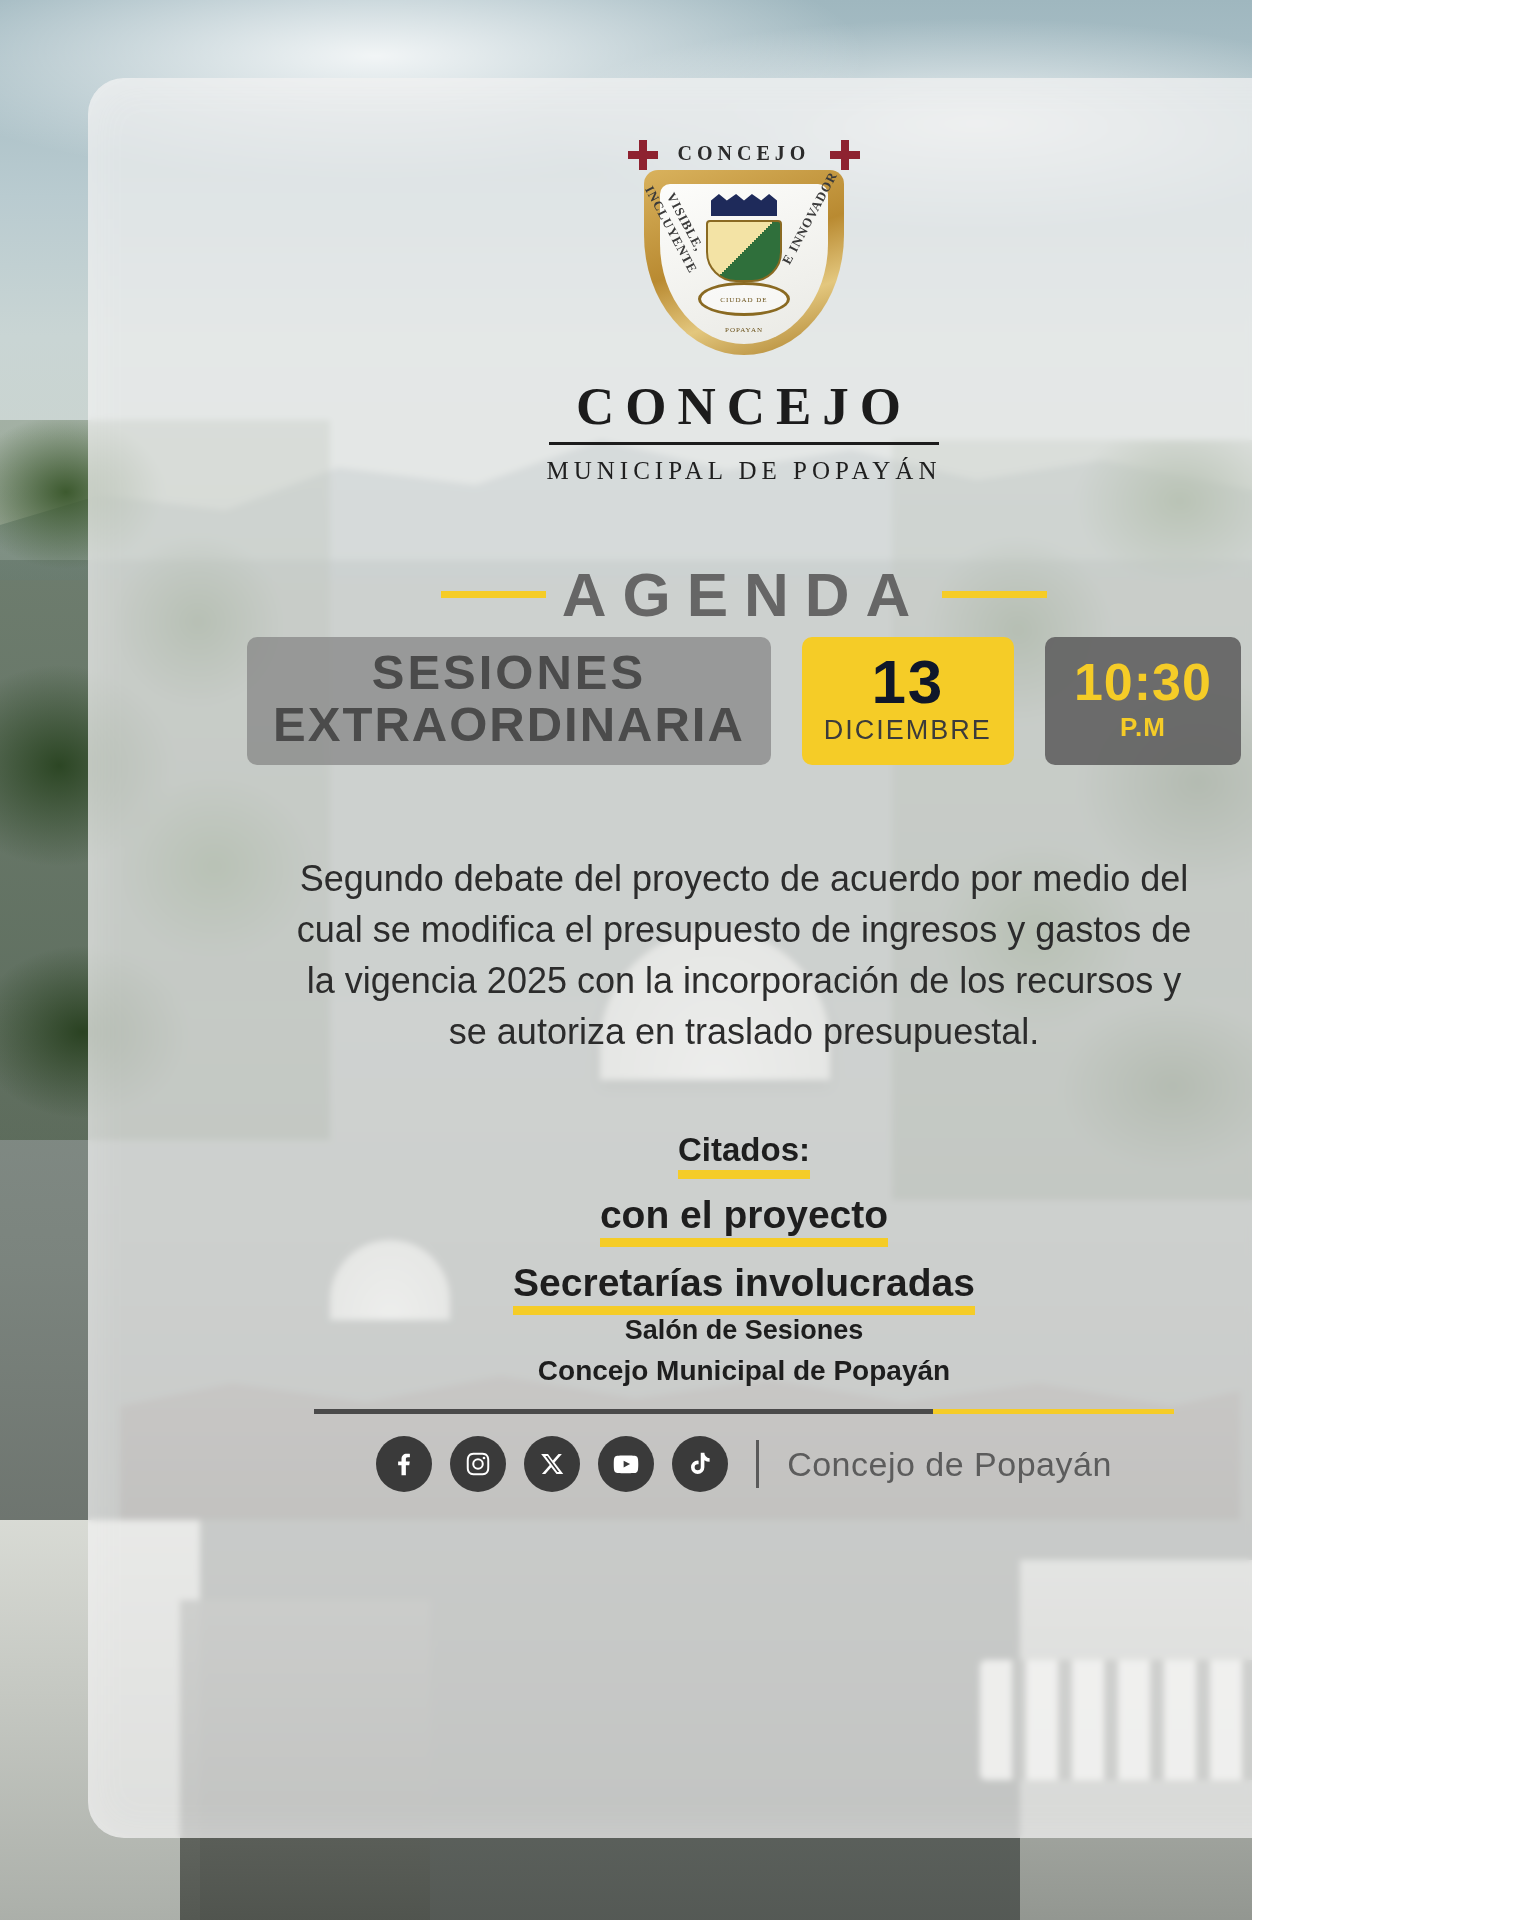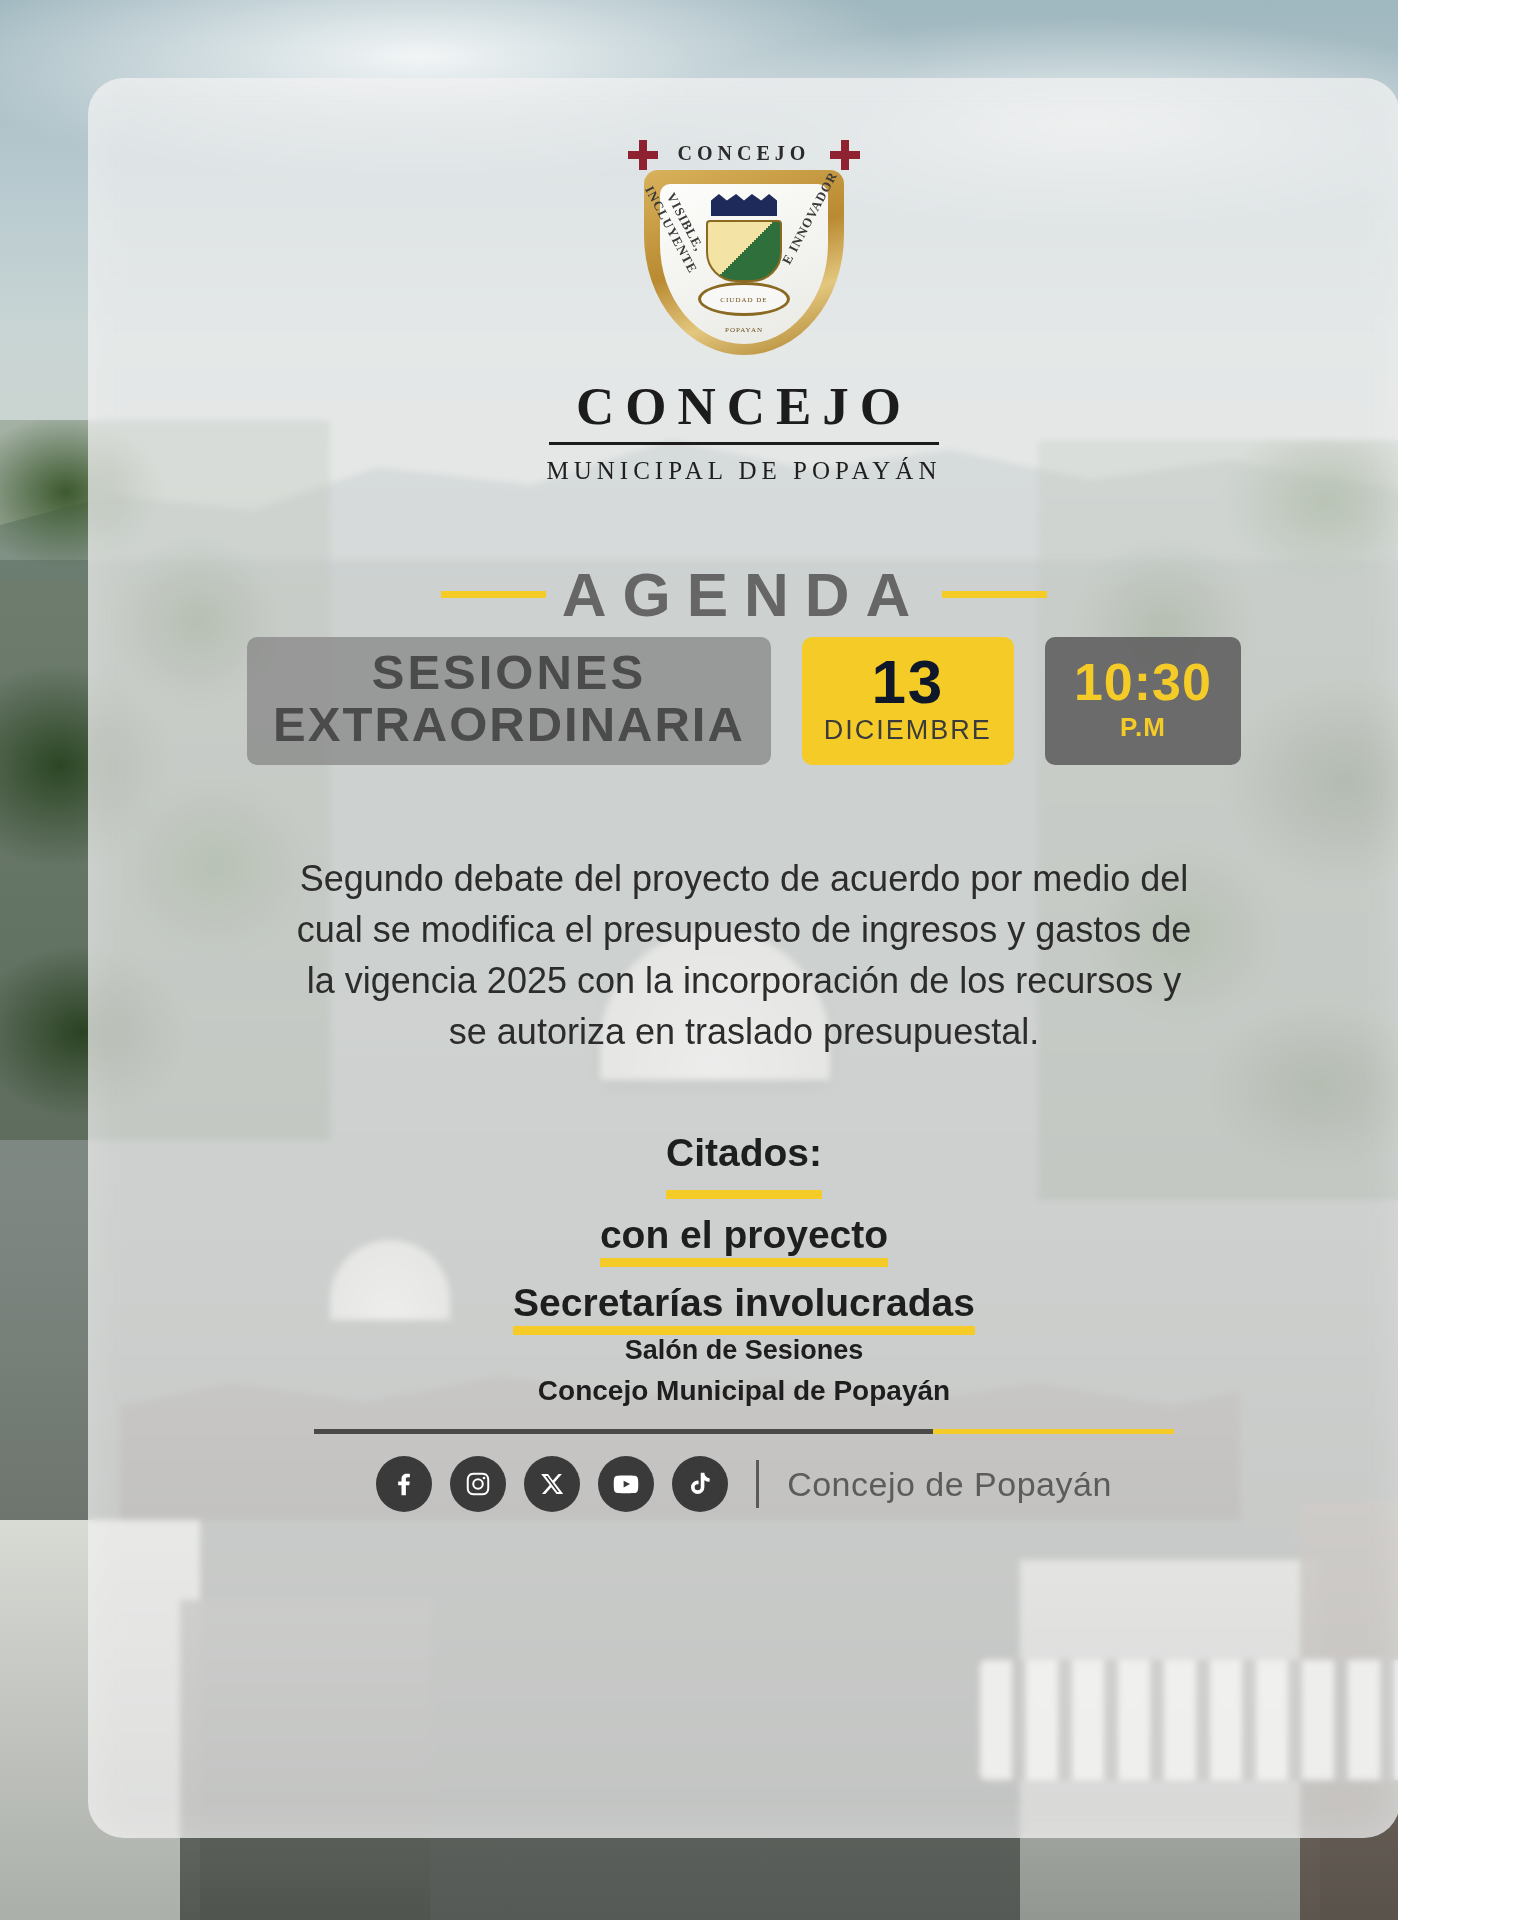--- a/index.html
+++ b/index.html
@@ -7,21 +7,21 @@
   html, body {
     width: 1535px;
     height: 1920px;
     overflow: hidden;
     font-family: "Liberation Sans", sans-serif;
   }
 
   
   .poster {
     position: relative;
-    width: 1398px;
+    width: 1252px;
     height: 1920px;
     background: #7e8a84;
     overflow: hidden;
   }
 
   .bg-sky {
     position: absolute;
     left: 0; top: 0; right: 0;
     height: 560px;
     background:
@@ -248,23 +248,23 @@
     line-height: 1.42;
     color: #2c2c2c;
     font-family: "Liberation Sans", sans-serif;
   }
 
   .citados {
     margin-top: 74px;
   }
   .citados-label {
     display: inline-block;
-    font-size: 39px; font-weight: 700; color: #1e1e1e;
+    font-size: 33px; font-weight: 700; color: #1e1e1e;
     border-bottom: 9px solid #f5cc27;
-    padding-bottom: 15px;
+    padding-bottom: 1px;
   }
   .citados-l1, .citados-l2 {
     display: inline-block;
     font-size: 39px; font-weight: 700; color: #1e1e1e;
     border-bottom: 9px solid #f5cc27;
     padding-bottom: 1px;
     margin-top: 14px;
   }
 
   

